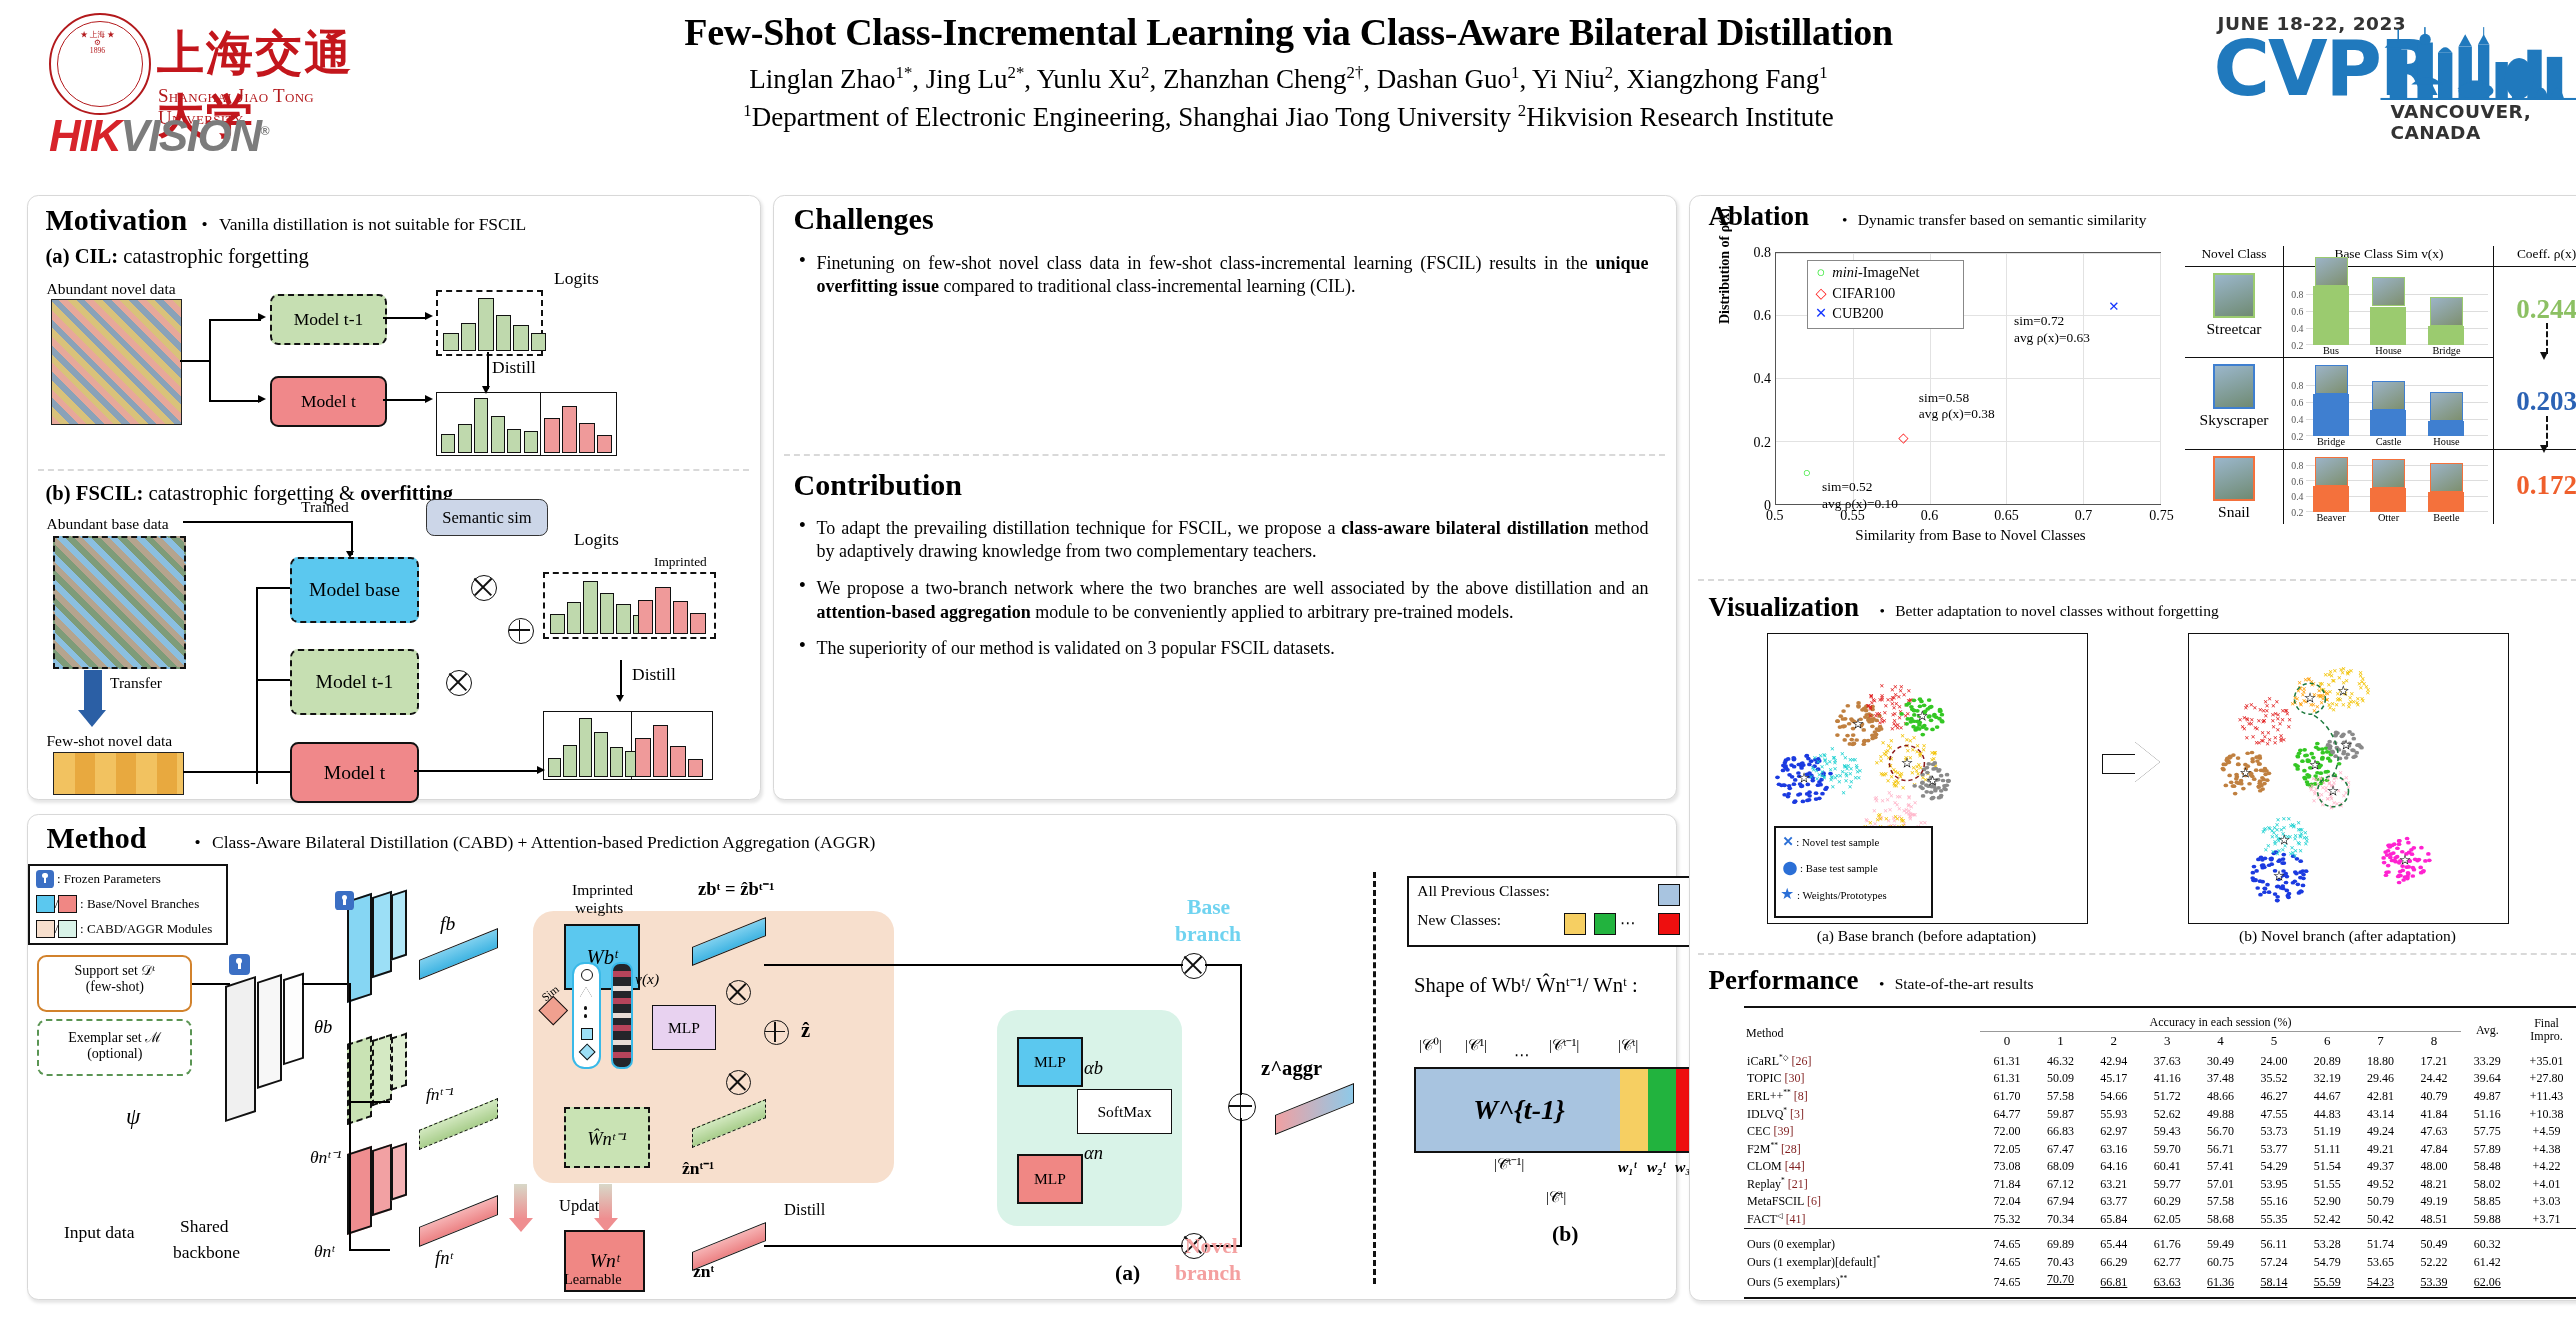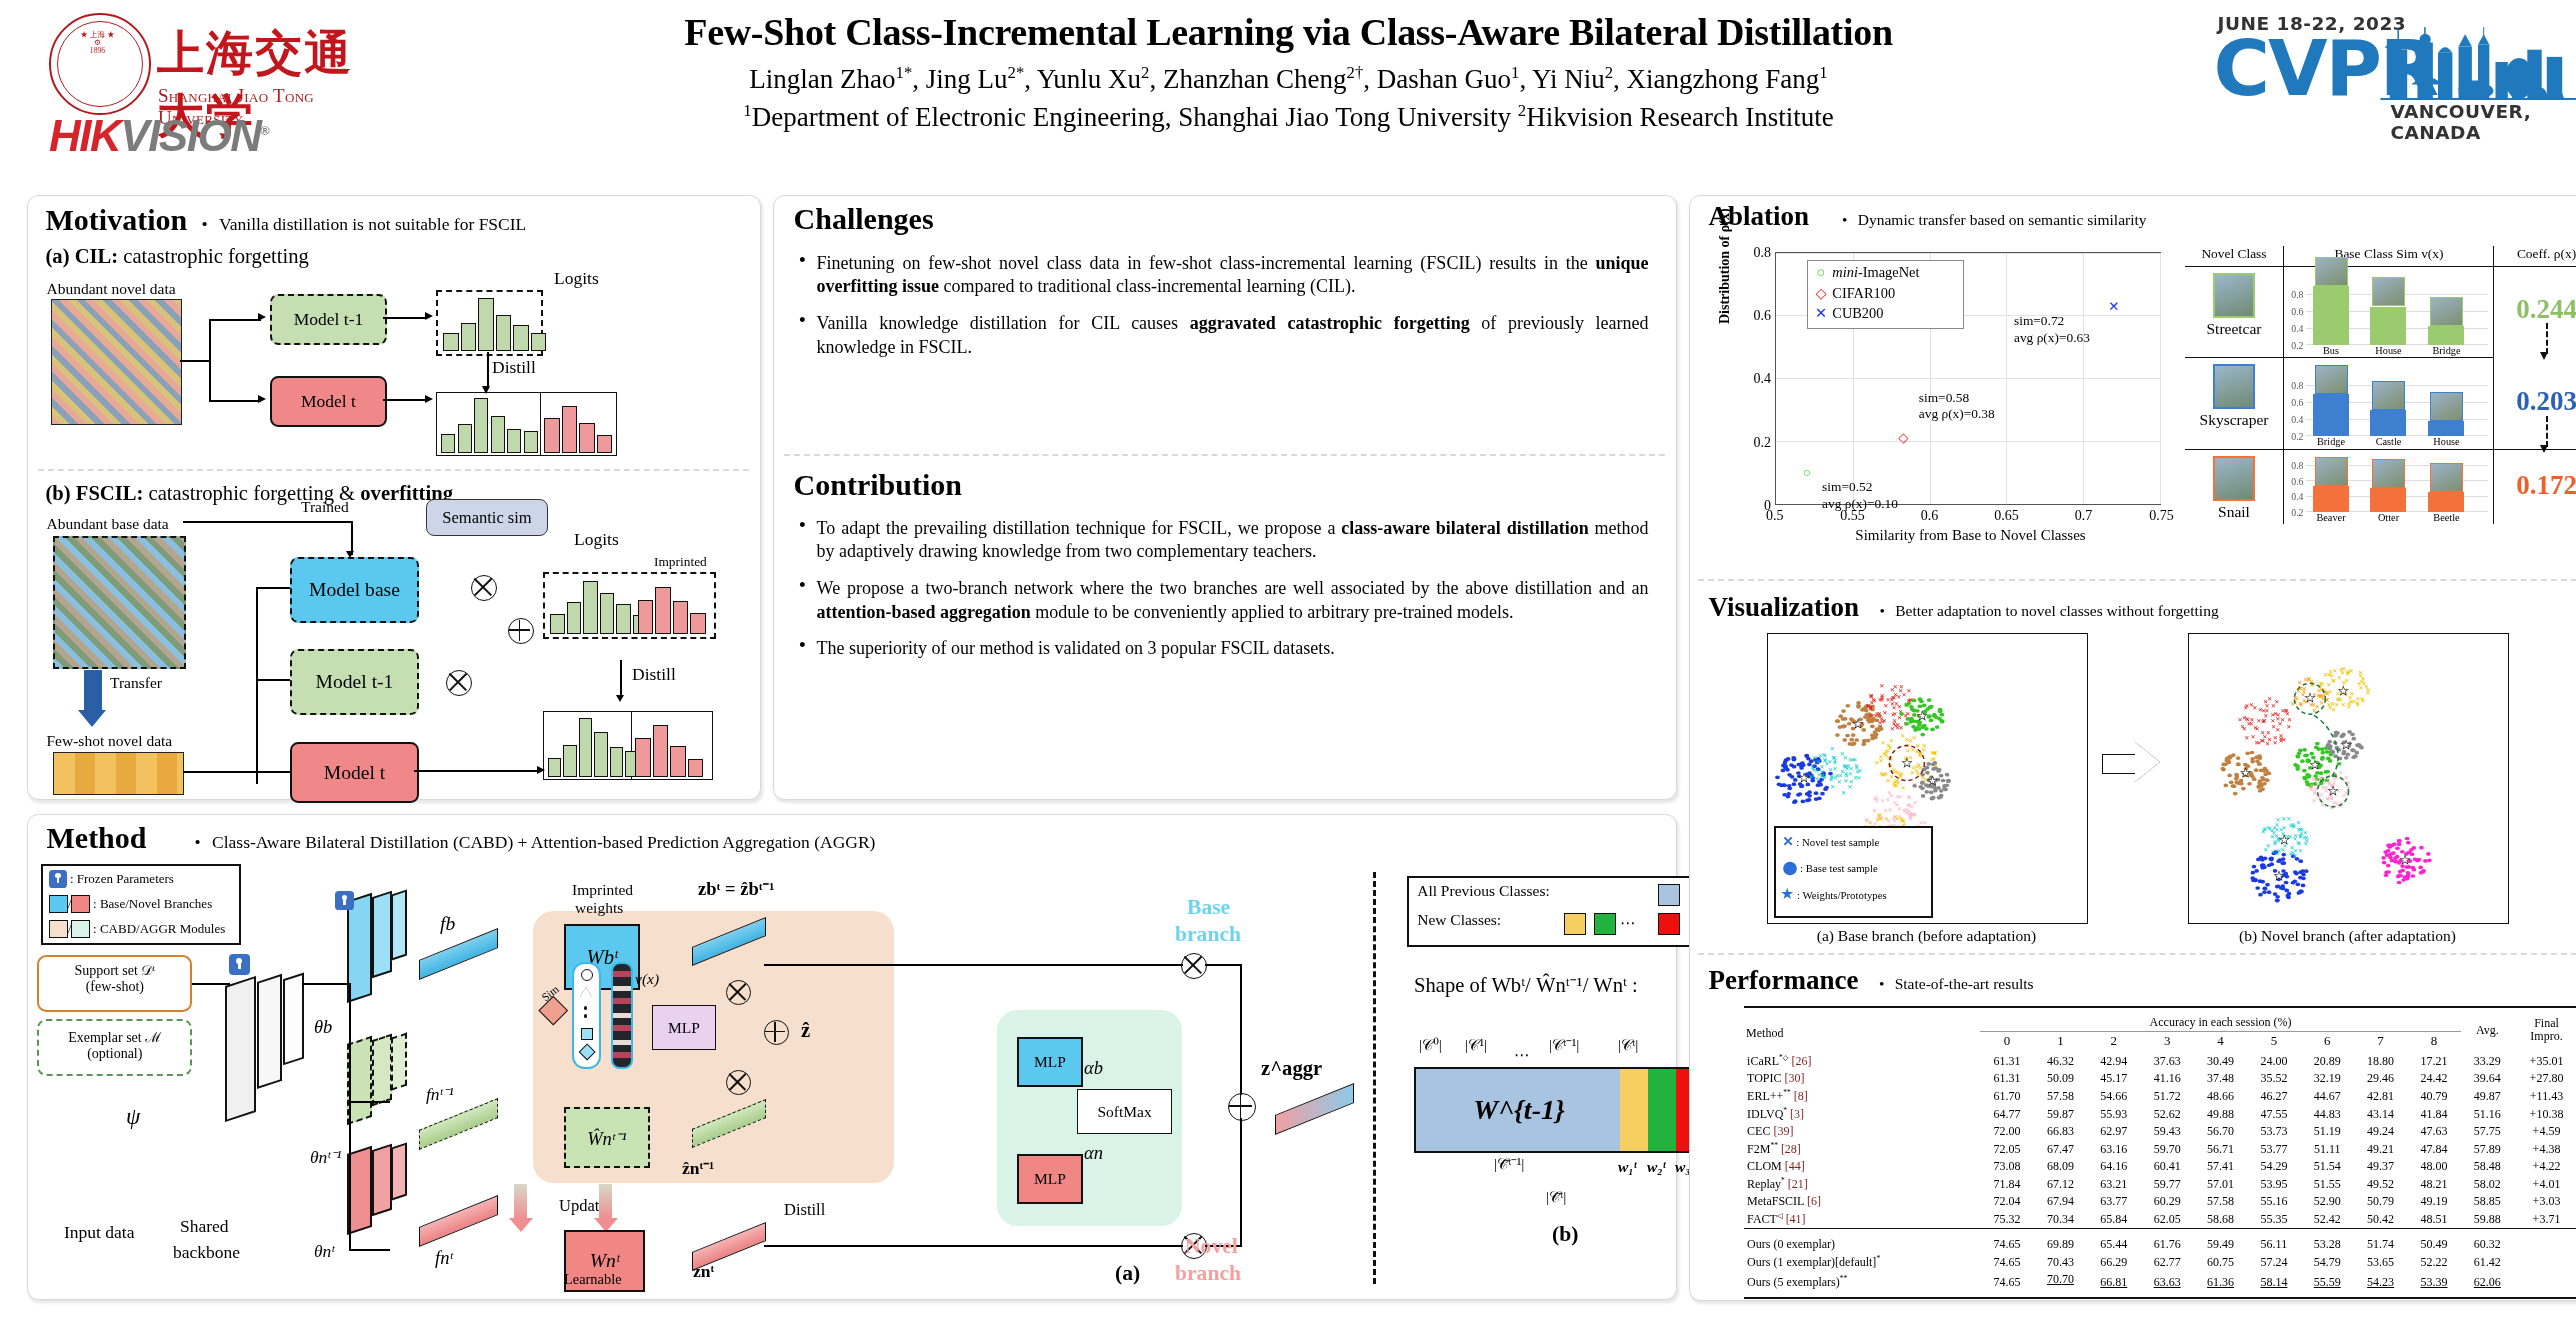--- a/index.html
+++ b/index.html
@@ -272,41 +272,40 @@
       </div>
   </div>
   <div class="arrow-line" style="left:386px;top:574px;width:126px;height:2.1px;"></div>
   <div style="position:absolute;left:509px;top:570px;width:0;height:0;border-left:8.2px solid #000;border-top:4.6px solid transparent;border-bottom:4.6px solid transparent;"></div>
 </div>
 
 <div class="panel" style="left:773px;top:195px;width:902px;height:603px;">
   <div class="sec-h" style="position:absolute;left:19.6px;top:6.2px;font-size:30px;">Challenges</div>
   <ul class="bl" id="challenge-list" style="position:absolute;left:19.6px;top:56px;width:855px;font-size:18px;">
       <li>Finetuning on few-shot novel class data in few-shot class-incremental learning (FSCIL) results in the <b>unique overfitting issue</b> compared to traditional class-incremental learning (CIL).</li>
-      <li>Vanilla knowledge distillation for CIL causes <b>aggravated catastrophic forgetting</b> of previously learned knowledge in FSCIL.</li>
     </ul>
 
   <div class="hsep" style="position:absolute;left:10.3px;top:258px;width:881px;"></div>
 
   <div class="sec-h" style="position:absolute;left:19.6px;top:272px;font-size:30px;">Contribution</div>
   <ul class="bl" id="contribution-list" style="position:absolute;left:19.6px;top:321px;width:855px;font-size:18px;">
       <li>To adapt the prevailing distillation technique for FSCIL, we propose a <b>class-aware bilateral distillation</b> method by adaptively drawing knowledge from two complementary teachers.</li>
       <li>We propose a two-branch network where the two branches are well associated by the above distillation and an <b>attention-based aggregation</b> module to be conveniently applied to arbitrary pre-trained models.</li>
       <li>The superiority of our method is validated on 3 popular FSCIL datasets.</li>
     </ul>
 </div>
 
 <div class="panel" style="left:27px;top:814px;width:1648px;height:484px;">
   <div style="position:absolute;left:18.5px;top:6.2px;">
     <span class="sec-h" style="font-size:30px;">Method</span>
     <span style="font-size:17.5px;margin-left:46px;">•</span>
     <span style="font-size:17.5px;margin-left:9.3px;">Class-Aware Bilateral Distillation (CABD) + Attention-based Prediction Aggregation (AGGR)</span>
   </div>
 
-  <div style="position:absolute;left:13px;top:49px;width:196px;height:77px;border:2.1px solid #111;background:#fff;">
+  <div style="position:absolute;left:0;top:49px;width:196px;height:77px;border:2.1px solid #111;background:#fff;">
     <div style="position:absolute;left:6.2px;top:4.1px;font-size:13px;">
       <span style="display:inline-block;width:17.5px;height:17.5px;background:#3b6fc4;border-radius:3.6px;position:relative;vertical-align:-4.6px;">
         <span style="position:absolute;left:6.2px;top:3.1px;width:5.2px;height:5.2px;border-radius:50%;background:#fff;"></span>
         <span style="position:absolute;left:7.7px;top:7.2px;width:2.1px;height:6.2px;background:#fff;"></span>
       </span>
       <span>: Frozen Parameters</span>
     </div>
     <div style="position:absolute;left:6.2px;top:29px;font-size:13px;">
       <span style="display:inline-block;width:16.5px;height:15.5px;background:#5bc8ef;border:1.5px solid #111;vertical-align:-4.1px;"></span>/<span style="display:inline-block;width:16.5px;height:15.5px;background:#f08784;border:1.5px solid #111;vertical-align:-4.1px;"></span>
       <span>: Base/Novel Branches</span>

